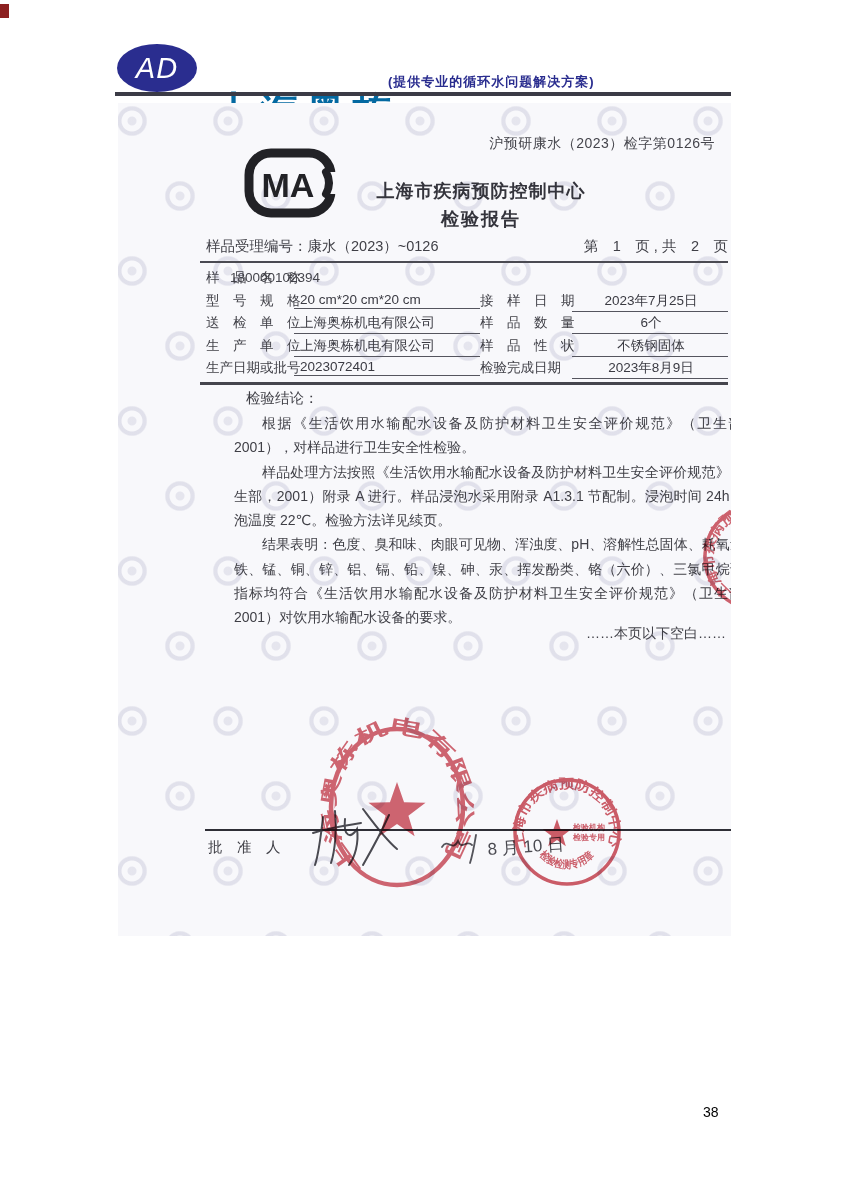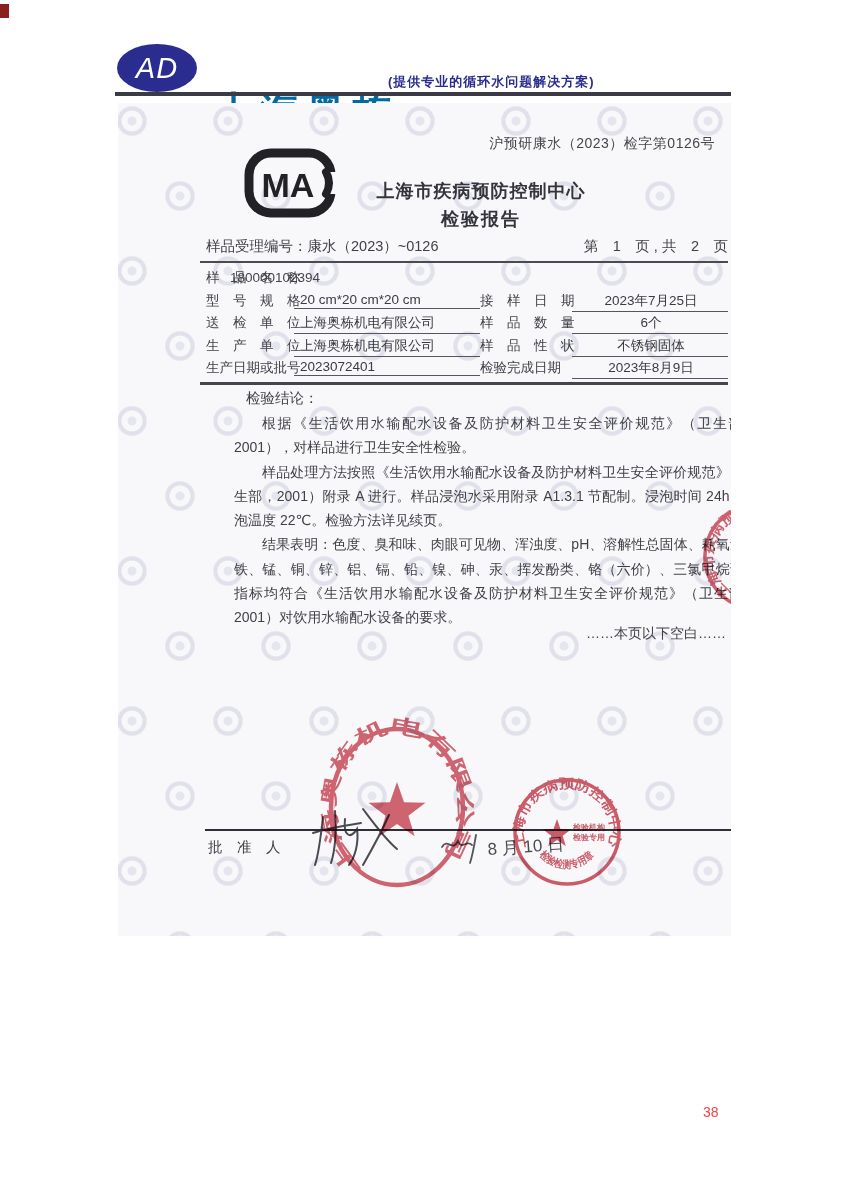--- a/index.html
+++ b/index.html
@@ -63,21 +63,21 @@
   .approve-rule{position:absolute;left:87px;top:726px;width:526px;height:1.8px;background:#2e2e36;}
   .approver-label{position:absolute;left:90px;top:735px;font-size:14.5px;color:#3f3f46;}
   .sig-svg{position:absolute;left:183px;top:696px;}
   .date-svg{position:absolute;left:318px;top:722px;}
   
   .stamp{mix-blend-mode:multiply;}
   .company-stamp{position:absolute;left:199px;top:614px;}
   .cdc-stamp{position:absolute;left:391px;top:671px;}
   .edge-stamp{position:absolute;left:581px;top:396px;transform:rotate(-35deg);}
   
-  .page-number{position:absolute;left:703px;top:1104px;font-size:14px;color:#ef4444;text-align:center;}
+  .page-number{position:absolute;left:703px;top:1104px;font-size:14px;color:#000000;text-align:center;}
   svg text{font-family:"Liberation Sans","DejaVu Sans",sans-serif;}
 </style>
 </head>
 <body>
 
 <div class="corner-artifact"></div>
 
 <div class="lh-logo">
   <span>AD</span>
 </div>

